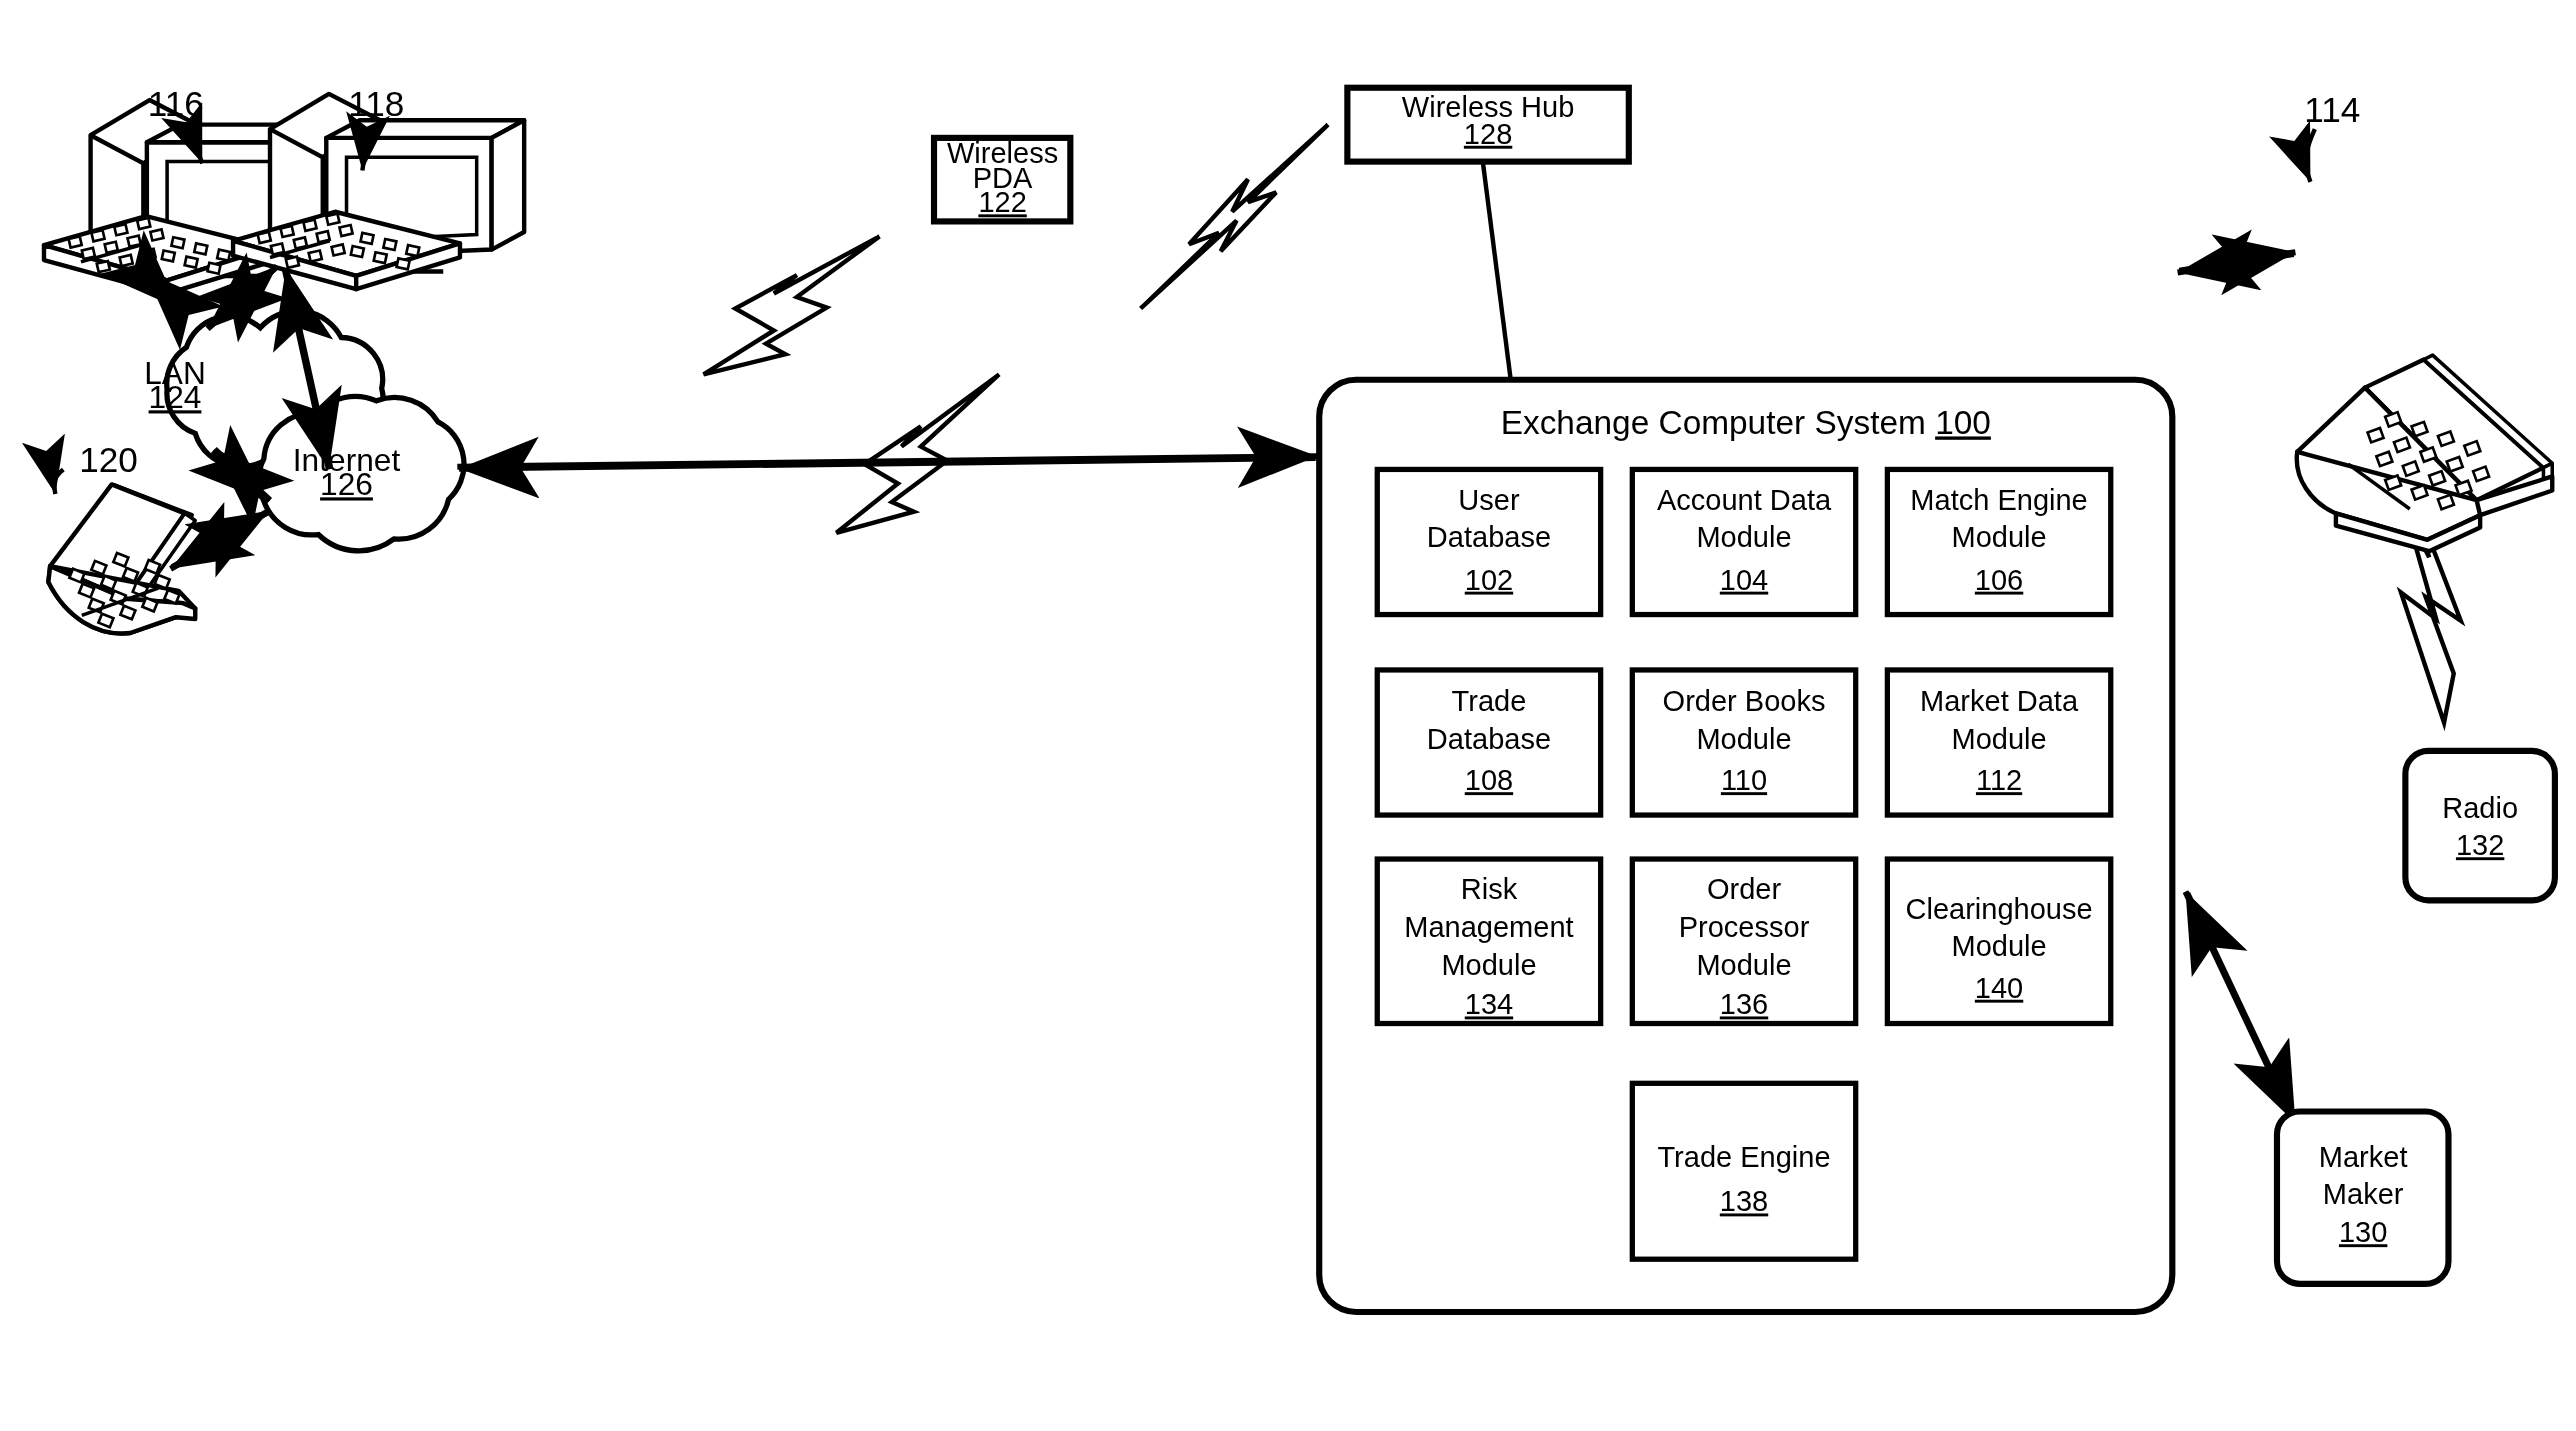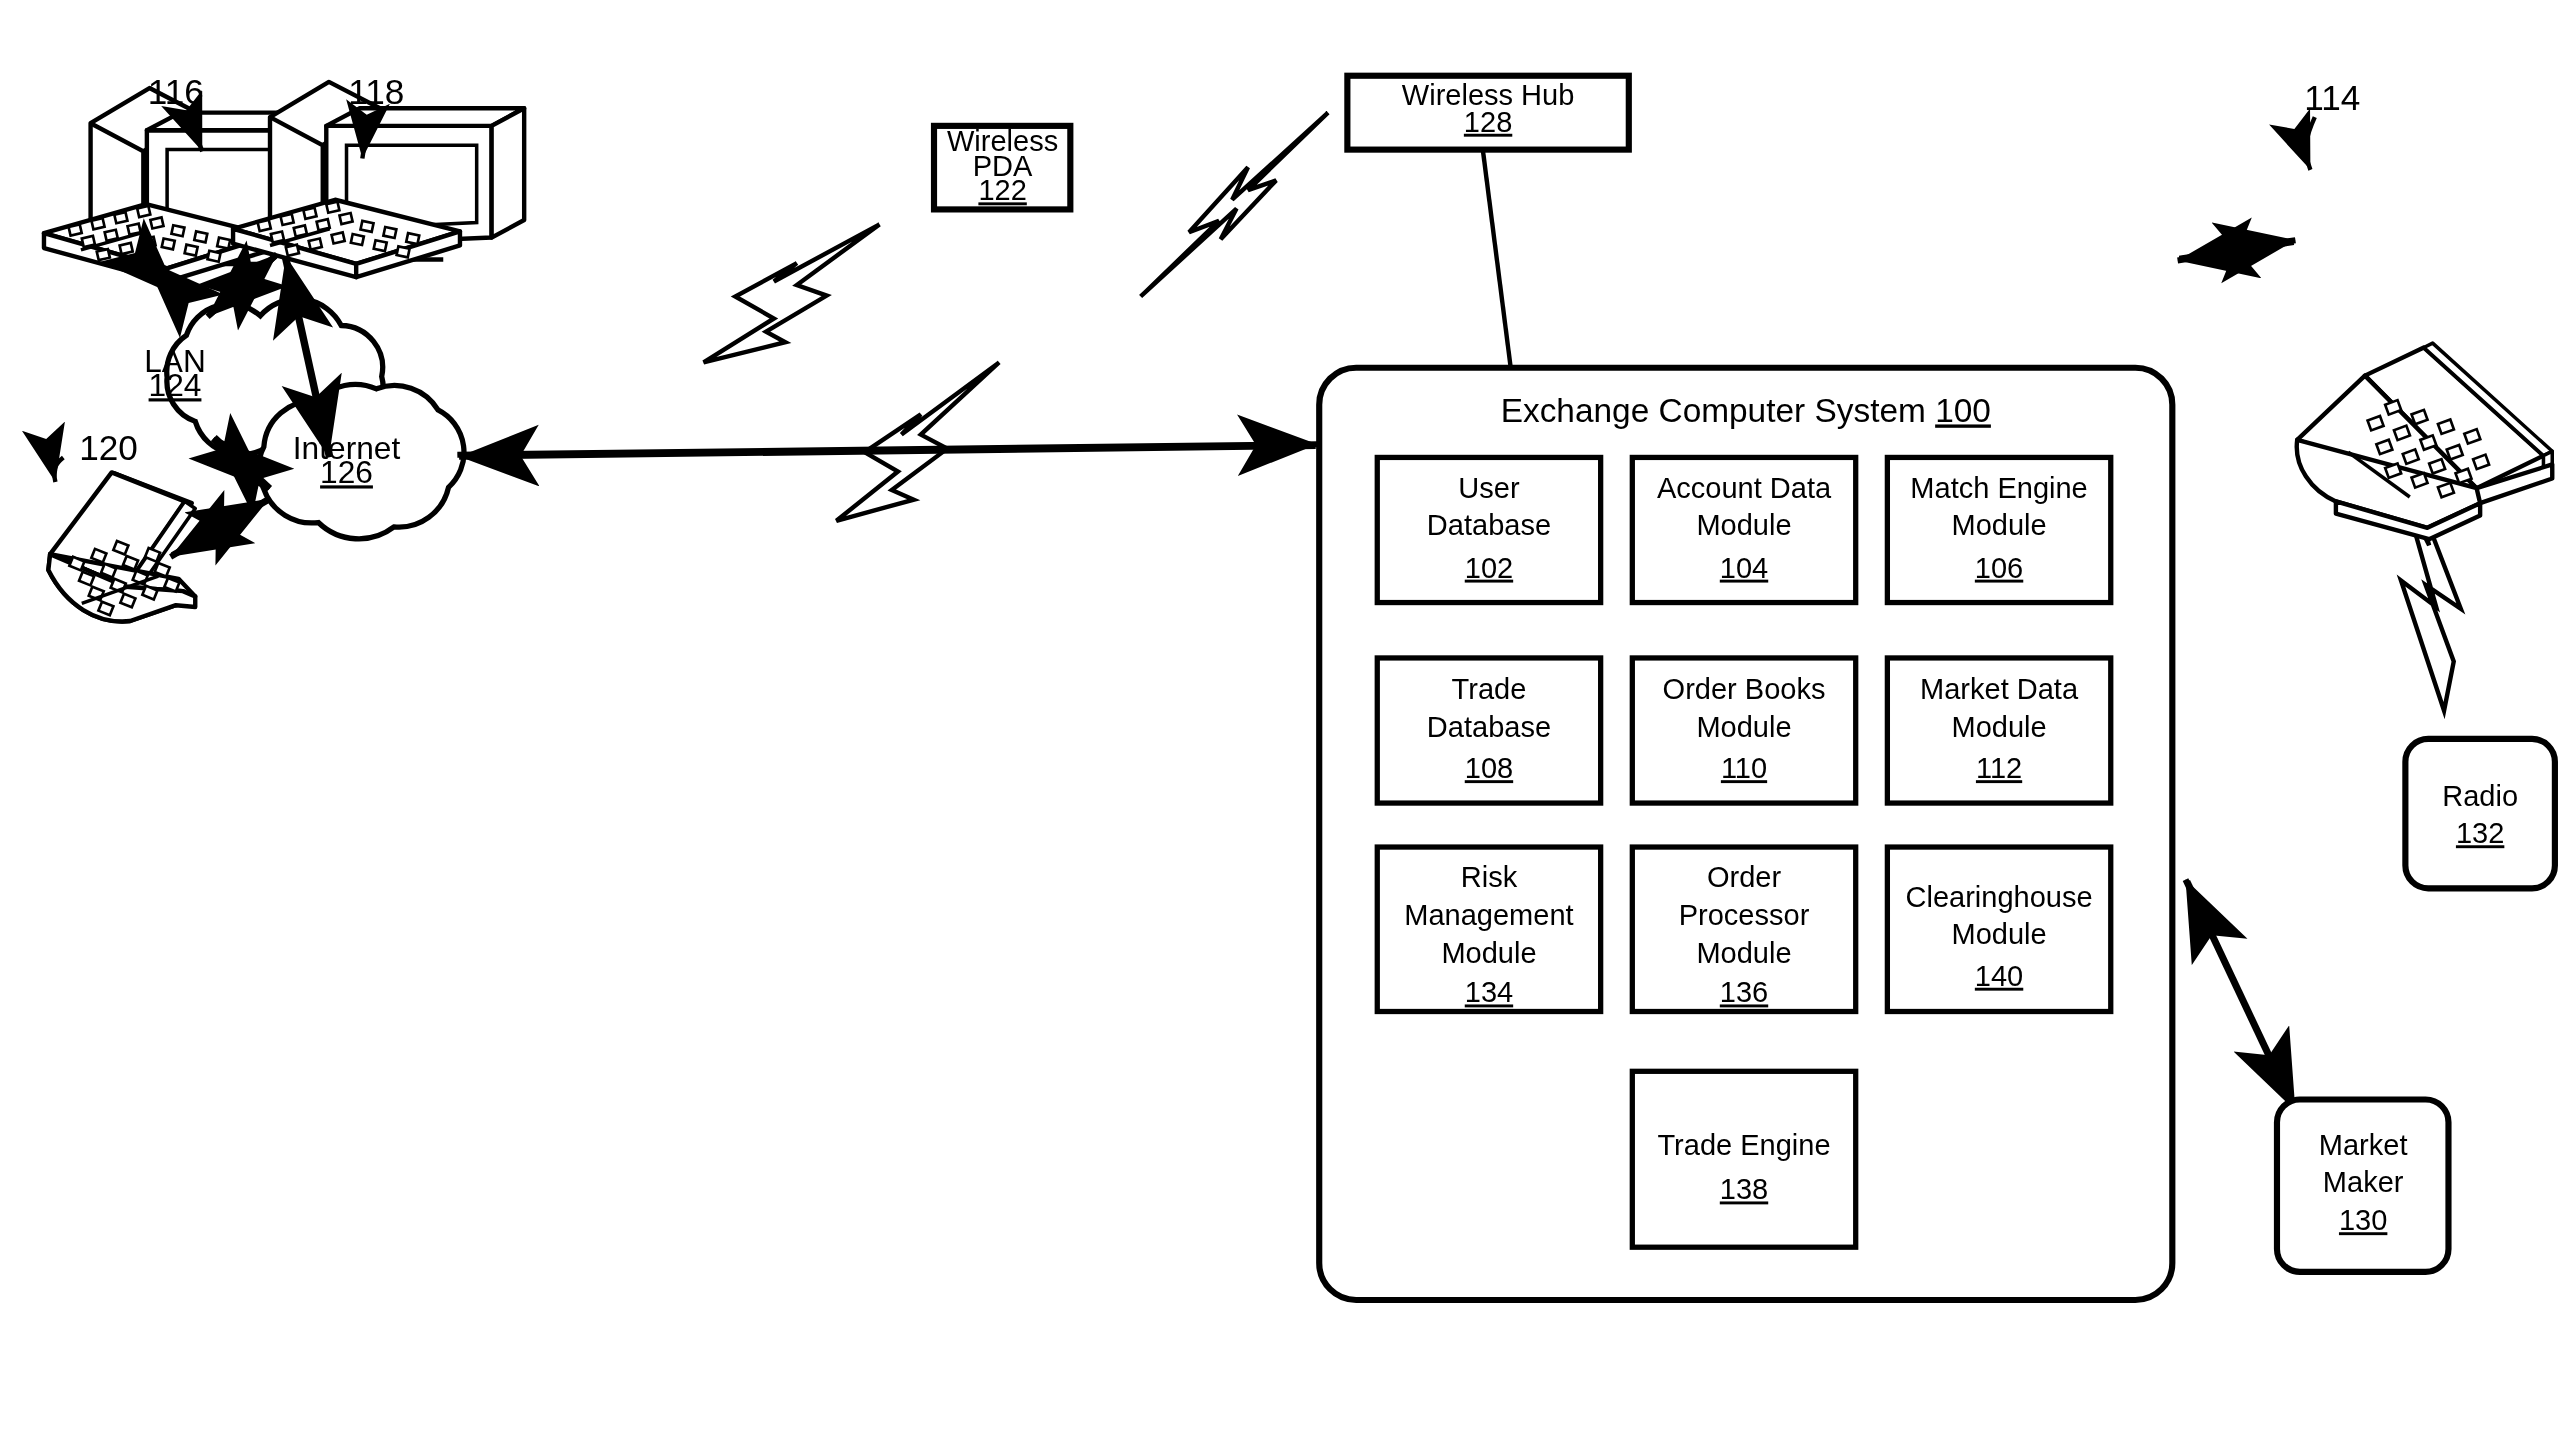--- a/index.html
+++ b/index.html
@@ -11,21 +11,21 @@
     width: 2576px;
     height: 1432px;
     position: relative;
     overflow: hidden;
     font-family: "Liberation Sans", sans-serif;
     color: #000000;
   }
   #figure {
     position: absolute;
     left: 0;
-    top: 0;
+    top: 12px;
     width: 2576px;
     height: 1092px;
   }
   #figure svg {
     display: block;
     width: 2576px;
     height: 1432px;
   }
   .ln { fill: none; stroke: #000; stroke-width: 5; }
   .ln-thin { fill: none; stroke: #000; stroke-width: 4; }

